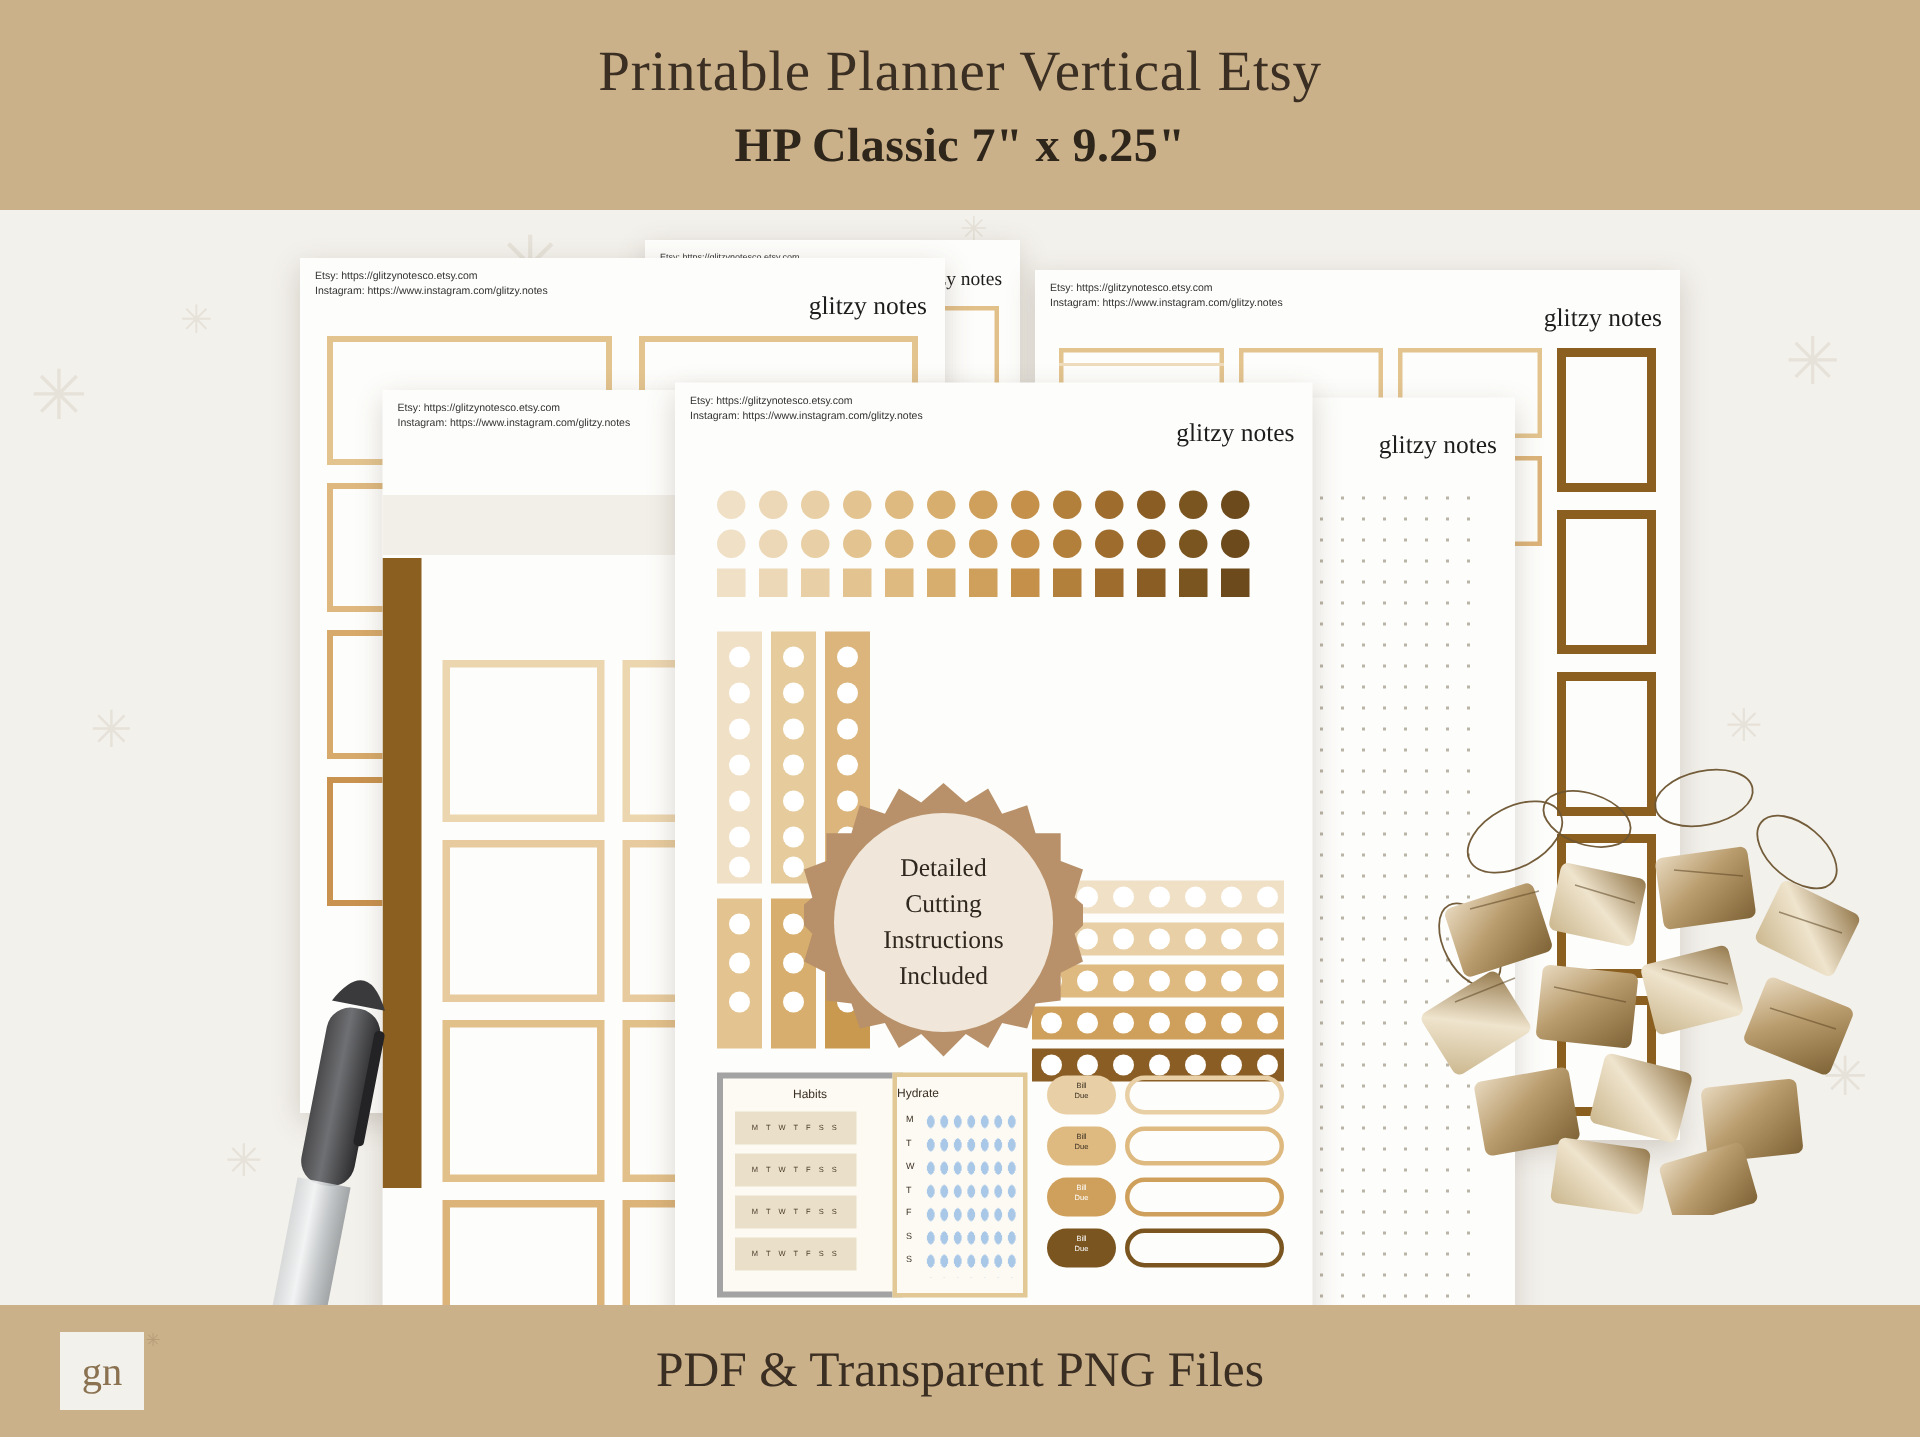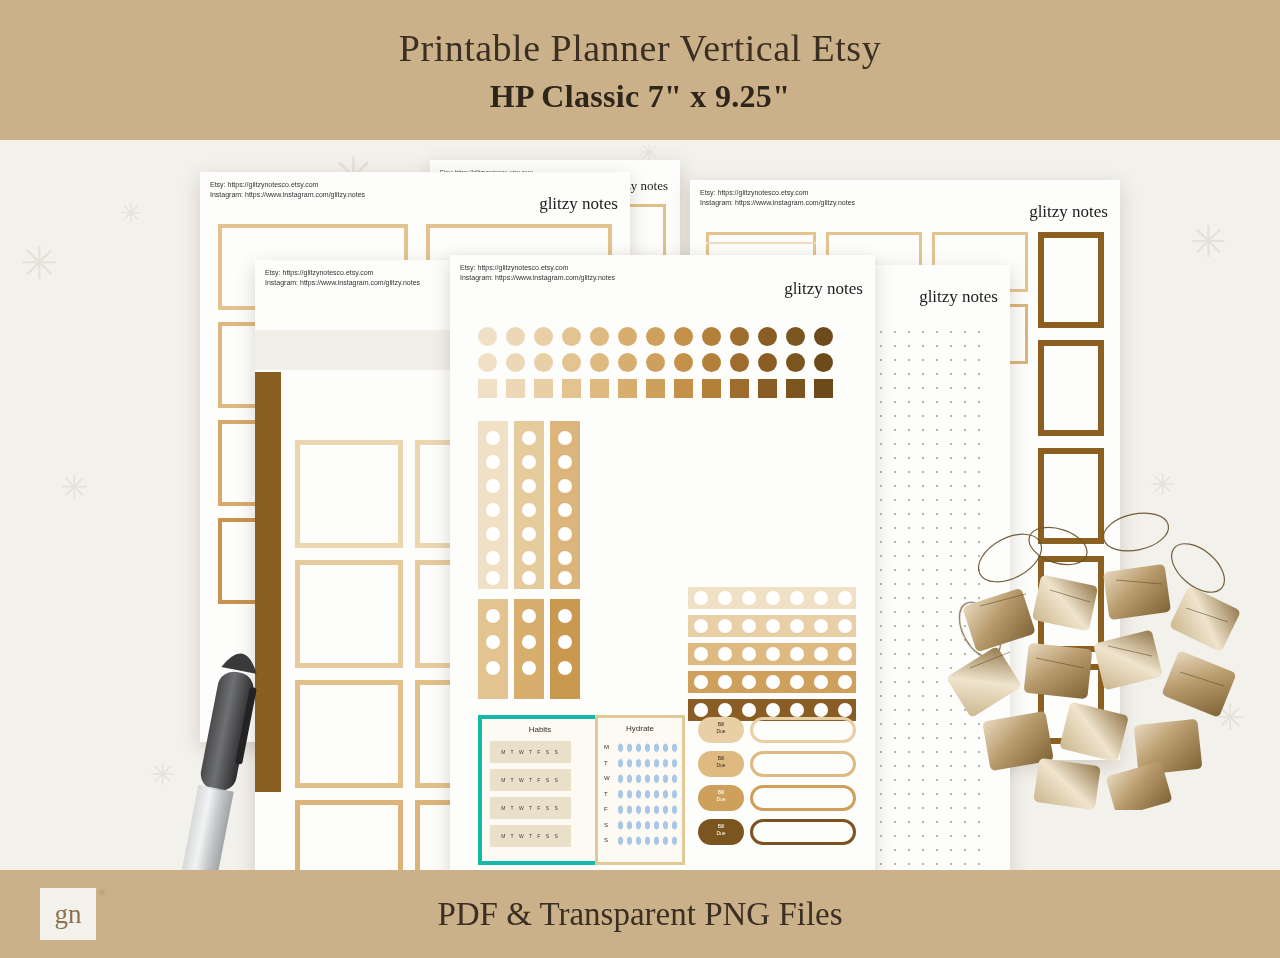--- a/index.html
+++ b/index.html
@@ -315,34 +315,34 @@
       <div class="dot" style="left:388px;top:420px;width:14px;height:14px;background:#fff;"></div>
       <div class="dot" style="left:244px;top:448px;width:14px;height:14px;background:#fff;"></div>
       <div class="dot" style="left:268px;top:448px;width:14px;height:14px;background:#fff;"></div>
       <div class="dot" style="left:292px;top:448px;width:14px;height:14px;background:#fff;"></div>
       <div class="dot" style="left:316px;top:448px;width:14px;height:14px;background:#fff;"></div>
       <div class="dot" style="left:340px;top:448px;width:14px;height:14px;background:#fff;"></div>
       <div class="dot" style="left:364px;top:448px;width:14px;height:14px;background:#fff;"></div>
       <div class="dot" style="left:388px;top:448px;width:14px;height:14px;background:#fff;"></div>
     </div>
 
-    <div class="bx" style="left:28px;top:460px;width:124px;height:150px;border:4px solid #14b8a6;background:#fdfaf3;">
+    <div class="bx" style="left:28px;top:460px;width:124px;height:150px;border:4px solid #a3a3a3;background:#fdfaf3;">
       <div style="position:absolute;left:0;top:6px;width:100%;text-align:center;font-size:8px;color:#3a2f22;">Habits</div>
       <div class="bx" style="left:8px;top:22px;width:81px;height:22px;background:#eadfc9;"></div>
       <div style="position:absolute;left:8px;top:30px;width:81px;text-align:center;font-size:5px;color:#4a3c2a;letter-spacing:2px;">M T W T F S S</div>
       <div class="bx" style="left:8px;top:50px;width:81px;height:22px;background:#eadfc9;"></div>
       <div style="position:absolute;left:8px;top:58px;width:81px;text-align:center;font-size:5px;color:#4a3c2a;letter-spacing:2px;">M T W T F S S</div>
       <div class="bx" style="left:8px;top:78px;width:81px;height:22px;background:#eadfc9;"></div>
       <div style="position:absolute;left:8px;top:86px;width:81px;text-align:center;font-size:5px;color:#4a3c2a;letter-spacing:2px;">M T W T F S S</div>
       <div class="bx" style="left:8px;top:106px;width:81px;height:22px;background:#eadfc9;"></div>
       <div style="position:absolute;left:8px;top:114px;width:81px;text-align:center;font-size:5px;color:#4a3c2a;letter-spacing:2px;">M T W T F S S</div>
     </div>
 
     <div class="bx" style="left:145px;top:460px;width:90px;height:150px;border:3px solid #e2c894;background:#fdfaf3;">
-      <div style="position:absolute;left:0;top:6px;width:100%;text-align:center;font-size:8px;color:#3a2f22;">Hydrate</div>
+      <div style="position:absolute;left:0;top:6px;width:100%;font-size:8px;color:#3a2f22;">Hydrate</div>
       <div style="position:absolute;left:6px;top:22px;font-size:6px;color:#3a2f22;line-height:15.5px;">M<br>T<br>W<br>T<br>F<br>S<br>S</div>
       <div style="position:absolute;left:18px;top:22px;width:64px;height:112px;
                   background-image:radial-gradient(#a9c8e8 2.4px, transparent 2.6px);
                   background-size:9px 15.5px;"></div>
     </div>
 
     <div>
       <div class="pill" style="left:248px;top:462px;width:46px;height:26px;background:#e8cfa5;"></div>
       <div style="position:absolute;left:248px;top:466px;width:46px;text-align:center;font-size:5px;color:#3a2f22;line-height:1.3;">Bill<br>Due</div>
       <div class="pill" style="left:300px;top:462px;width:106px;height:26px;border:3px solid #e8cfa5;"></div>
@@ -375,20 +375,29 @@
       
       
       
       
       
       
     </div>
 
   </div>
 
+  <div class="seal">
+    <div class="sun"></div>
+    <div class="inner">
+      <span>Detailed</span>
+      <span>Cutting</span>
+      <span>Instructions</span>
+      <span>Included</span>
+    </div>
+  </div>
 
   <svg class="pen" viewBox="0 0 70 400">
     <defs>
       <linearGradient id="barrel" x1="0" y1="0" x2="1" y2="0">
         <stop offset="0%" stop-color="#cfd2d4" stop-opacity=".75"></stop>
         <stop offset="35%" stop-color="#f2f4f5" stop-opacity=".9"></stop>
         <stop offset="70%" stop-color="#b9bdc0" stop-opacity=".85"></stop>
         <stop offset="100%" stop-color="#8d9295" stop-opacity=".8"></stop>
       </linearGradient>
       <linearGradient id="cap" x1="0" y1="0" x2="1" y2="0">

